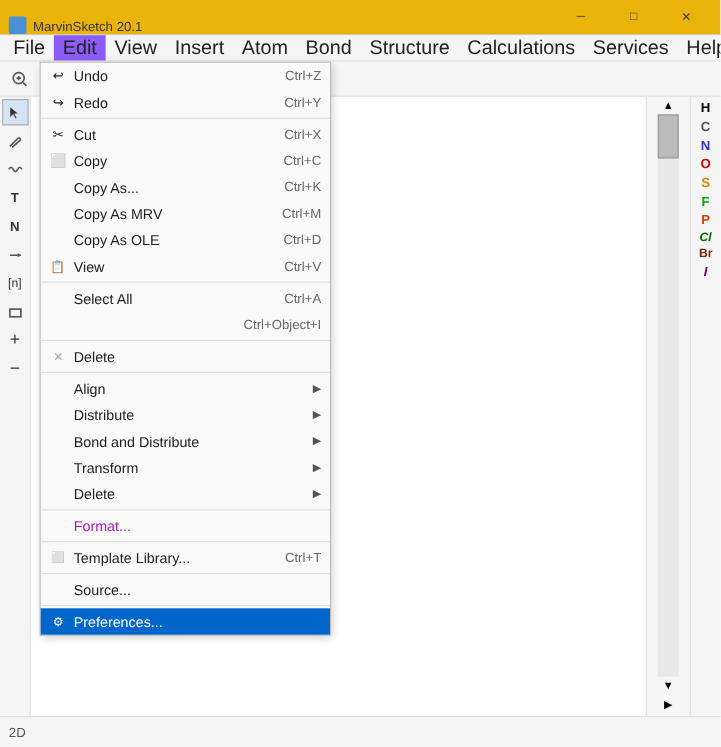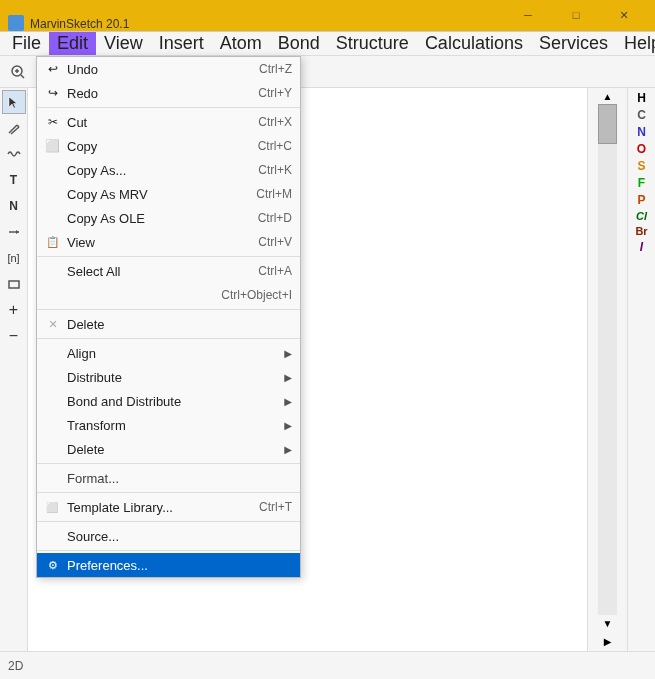--- a/index.html
+++ b/index.html
@@ -163,21 +163,21 @@
     .menu-row {
       display: flex;
       align-items: center;
       padding: 3px 8px 3px 30px;
       cursor: pointer;
       min-height: 24px;
       position: relative;
       color: #222;
     }
     .menu-row.highlighted { background: #0066cc; color: white; }
-    .menu-row.disabled { color: #404040; cursor: default; }
+    .menu-row.disabled { color: #a21caf; cursor: default; }
     .menu-row .shortcut {
       margin-left: auto;
       color: #666;
       font-size: 12px;
     }
     .menu-row .arrow {
       margin-left: auto;
       font-size: 10px;
       color: #555;
     }

